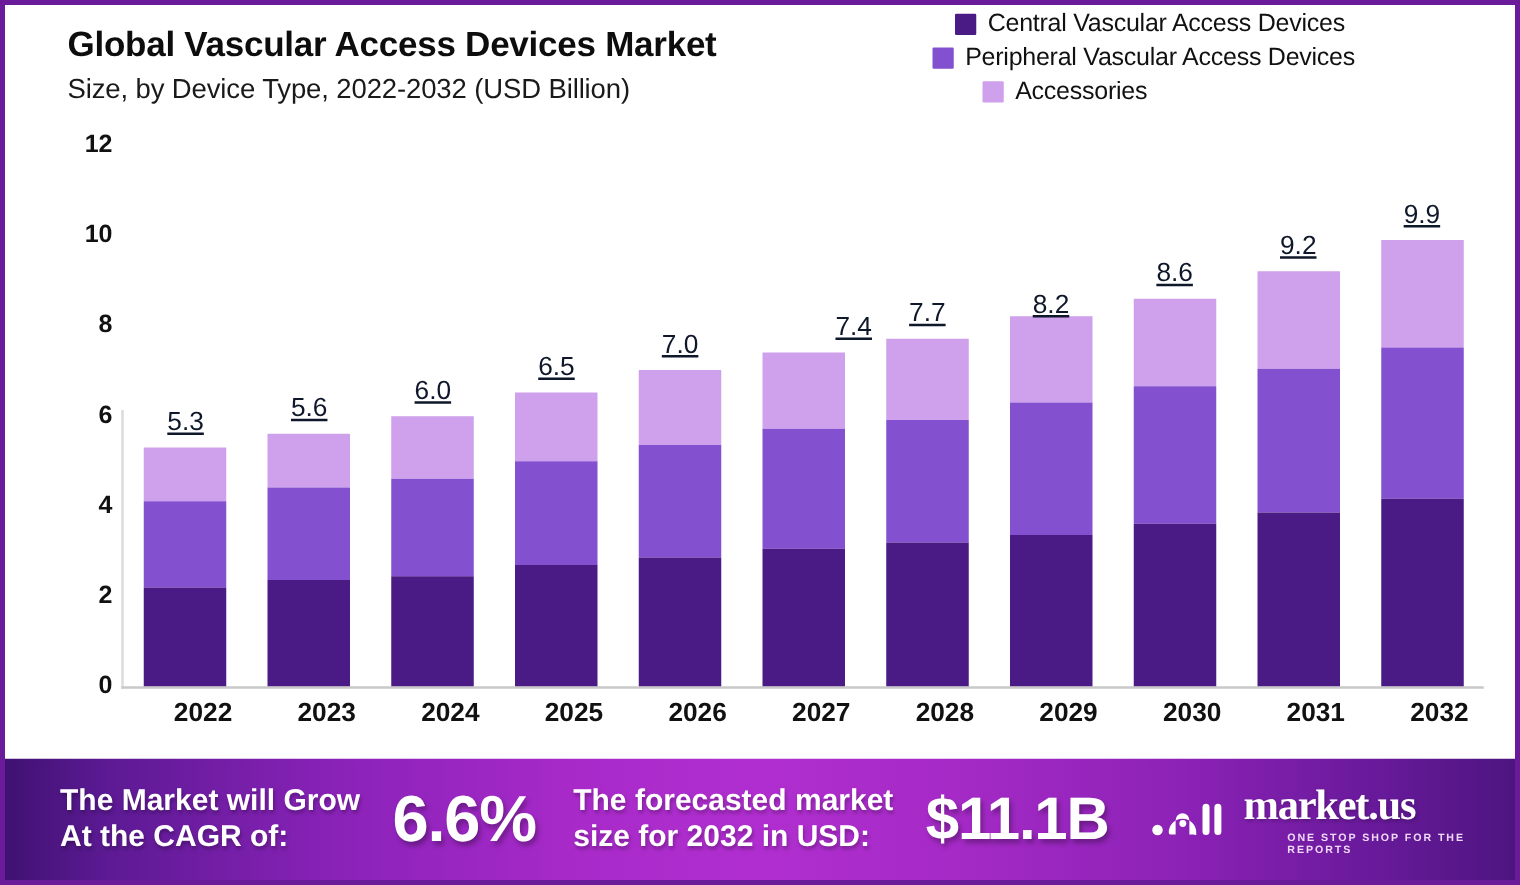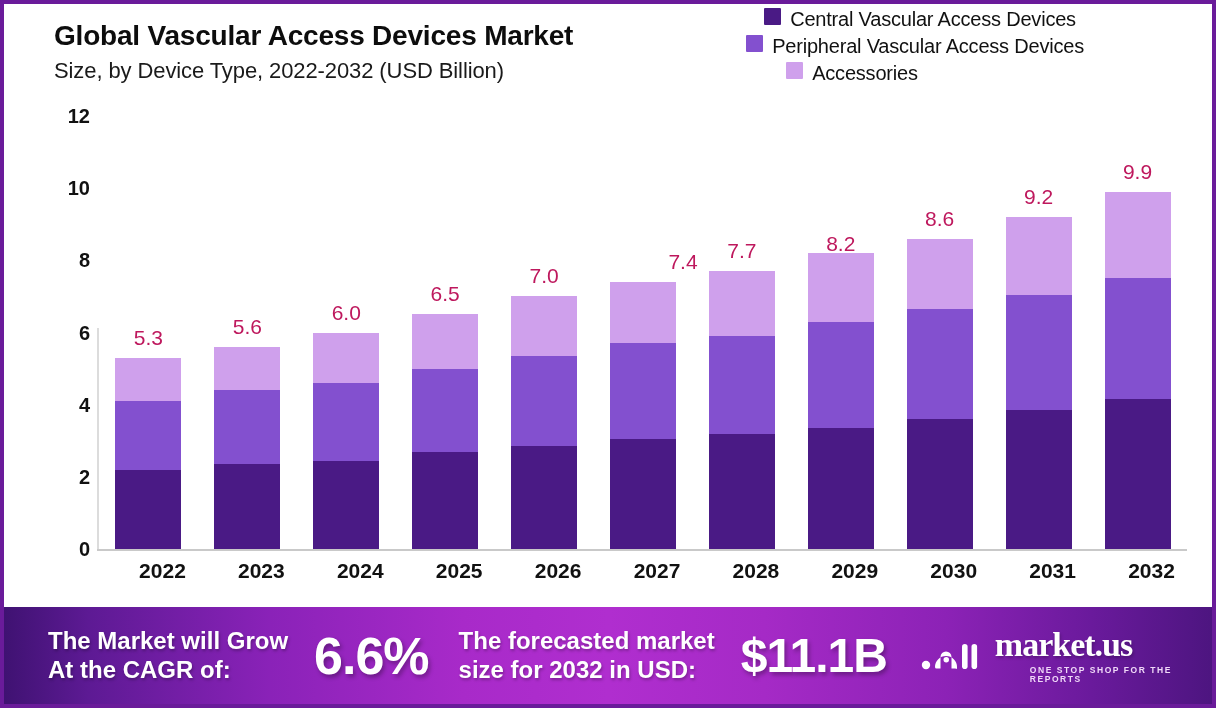--- a/index.html
+++ b/index.html
@@ -30,21 +30,21 @@
   #chart-subtitle {
     font-size:22px; font-weight:400; color:#1a1a1a;
     margin-top:6px; white-space:nowrap; letter-spacing:-0.1px;
   }
 
   
   #legend {
     position:absolute; right:40px; top:4px;
     display:flex; flex-direction:column; align-items:flex-start; gap:4px;
   }
-  .legend-row { display:flex; align-items:flex-start; gap:9px; white-space:nowrap; }
+  .legend-row { display:flex; align-items:center; gap:9px; white-space:nowrap; }
   .legend-swatch { width:17px; height:17px; flex:0 0 auto; border-radius:1px; }
   .legend-label { font-size:20px; color:#111; letter-spacing:-0.2px; }
   .legend-row.r1 { margin-left:0px; }
   .legend-row.r2 { margin-left:-18px; }
   .legend-row.r3 { margin-left:22px; }
 
   
   #plot-area { position:absolute; left:0; top:112px; width:1208px; height:488px; }
 
   #y-axis-labels {
@@ -68,21 +68,21 @@
     position:absolute; left:95px; top:0; width:1088px; height:433px;
     display:flex; align-items:flex-end; justify-content:space-around;
   }
   .bar-group {
     position:relative;
     width:66px; height:433px;
     display:flex; flex-direction:column; justify-content:flex-end;
   }
   .bar-total-label {
     position:absolute; left:50%; transform:translateX(-50%);
-    font-size:21px; color:#be185d; white-space:nowrap;
+    font-size:21px; color:#0f172a; white-space:nowrap;text-decoration:underline;
   }
   .seg { width:66px; }
   .seg.s0 { background:#4a1a85; }
   .seg.s1 { background:#8350cf; }
   .seg.s2 { background:#cfa0ec; }
 
   #x-axis-labels {
     position:absolute; left:109px; top:443px; width:1088px; height:40px;
     display:flex; justify-content:space-around; align-items:flex-start;
   }

